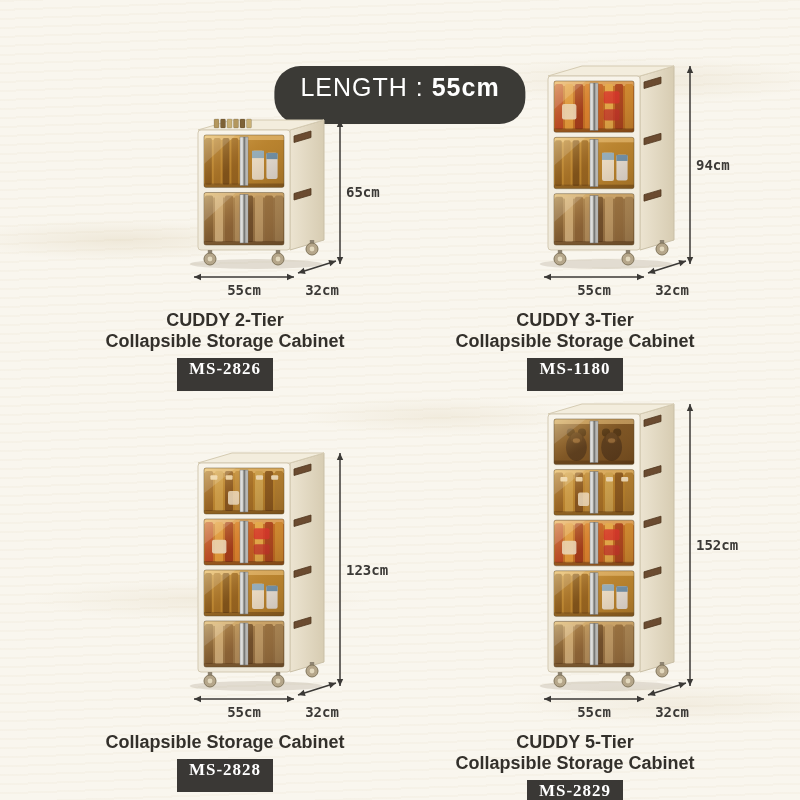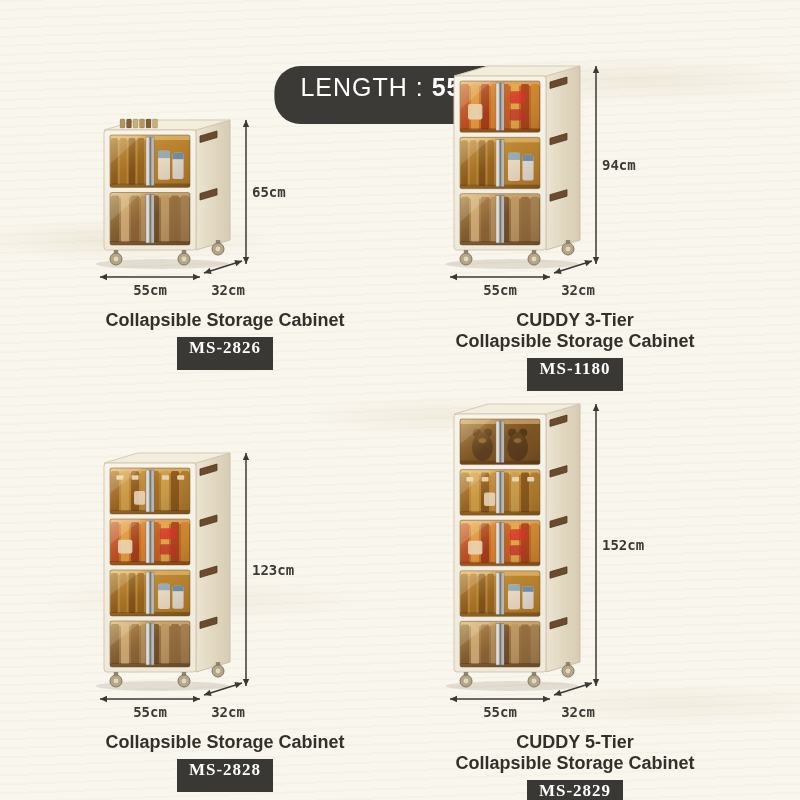--- a/index.html
+++ b/index.html
@@ -15,21 +15,21 @@
       repeating-linear-gradient(178deg, rgba(219,205,175,.10) 0px, rgba(219,205,175,.10) 2px, rgba(0,0,0,0) 2px, rgba(0,0,0,0) 9px);
   }
   .header-badge{position:absolute;top:18px;left:50%;transform:translateX(-50%);
     background:#3b3a36;color:#ffffff;border-radius:26px;padding:7px 26px 22px;
     font-size:25px;letter-spacing:1px;white-space:nowrap;margin-top:48px;}
   .header-badge .lbl{font-weight:400;}
   .header-badge .val{font-weight:700;margin-left:8px;}
   .grid{position:absolute;top:60px;left:50px;width:700px;display:grid;
     grid-template-columns:350px 350px;grid-row-gap:4px;}
   .cell{display:flex;flex-direction:column;align-items:center;}
-  .figure{display:flex;align-items:flex-end;justify-content:flex-start;width:100%;
+  .figure{display:flex;align-items:flex-end;justify-content:flex-end;width:100%;
     padding-left:24px;box-sizing:border-box;}
   .figure svg{display:block;}
   .caption{height:84px;text-align:center;padding-top:8px;}
   .title,.subtitle{font-weight:700;font-size:18px;color:#33302b;line-height:1.16;}
   .model-badge{display:inline-block;background:#3a3835;color:#ffffff;
     font-family:"Liberation Serif",serif;font-weight:700;font-size:17px;
     padding:1px 12px 12px;margin-top:6px;letter-spacing:1px;}
 </style>
 </head>
 <body>
@@ -135,20 +135,21 @@
             <polygon points="26,163 33,159.8 33,166.2" fill="#3b3936"></polygon>
             <polygon points="126,163 119,166.2 119,159.8" fill="#3b3936"></polygon>
             <text x="76" y="181" text-anchor="middle" font-family="DejaVu Sans Mono, monospace" font-weight="bold" font-size="14" fill="#3b3936">55cm</text>
             <line x1="130" y1="159" x2="168" y2="147" stroke="#3b3936" stroke-width="1.5"></line>
             <polygon points="130,159 135.71145827854028,153.84061589601106 137.6386990333377,159.94354495286956" fill="#3b3936"></polygon>
             <polygon points="168,147 162.28854172145972,152.15938410398894 160.3613009666623,146.05645504713044" fill="#3b3936"></polygon>
             <text x="154" y="181" text-anchor="middle" font-family="DejaVu Sans Mono, monospace" font-weight="bold" font-size="14" fill="#3b3936">32cm</text>
           </svg>
         </div>
     <div class="caption">
+      <div class="title">CUDDY 2-Tier</div>
       <div class="subtitle">Collapsible Storage Cabinet</div>
       <div class="model-badge">MS-2826</div>
     </div>
   </div>
 
   <div class="cell">
     <div class="figure" style="height: 242px;">
           <svg width="232" height="242" viewBox="0 0 232 242" xmlns="http://www.w3.org/2000/svg">
             <defs>
               <linearGradient id="p1side" x1="0" y1="0" x2="1" y2="0">

